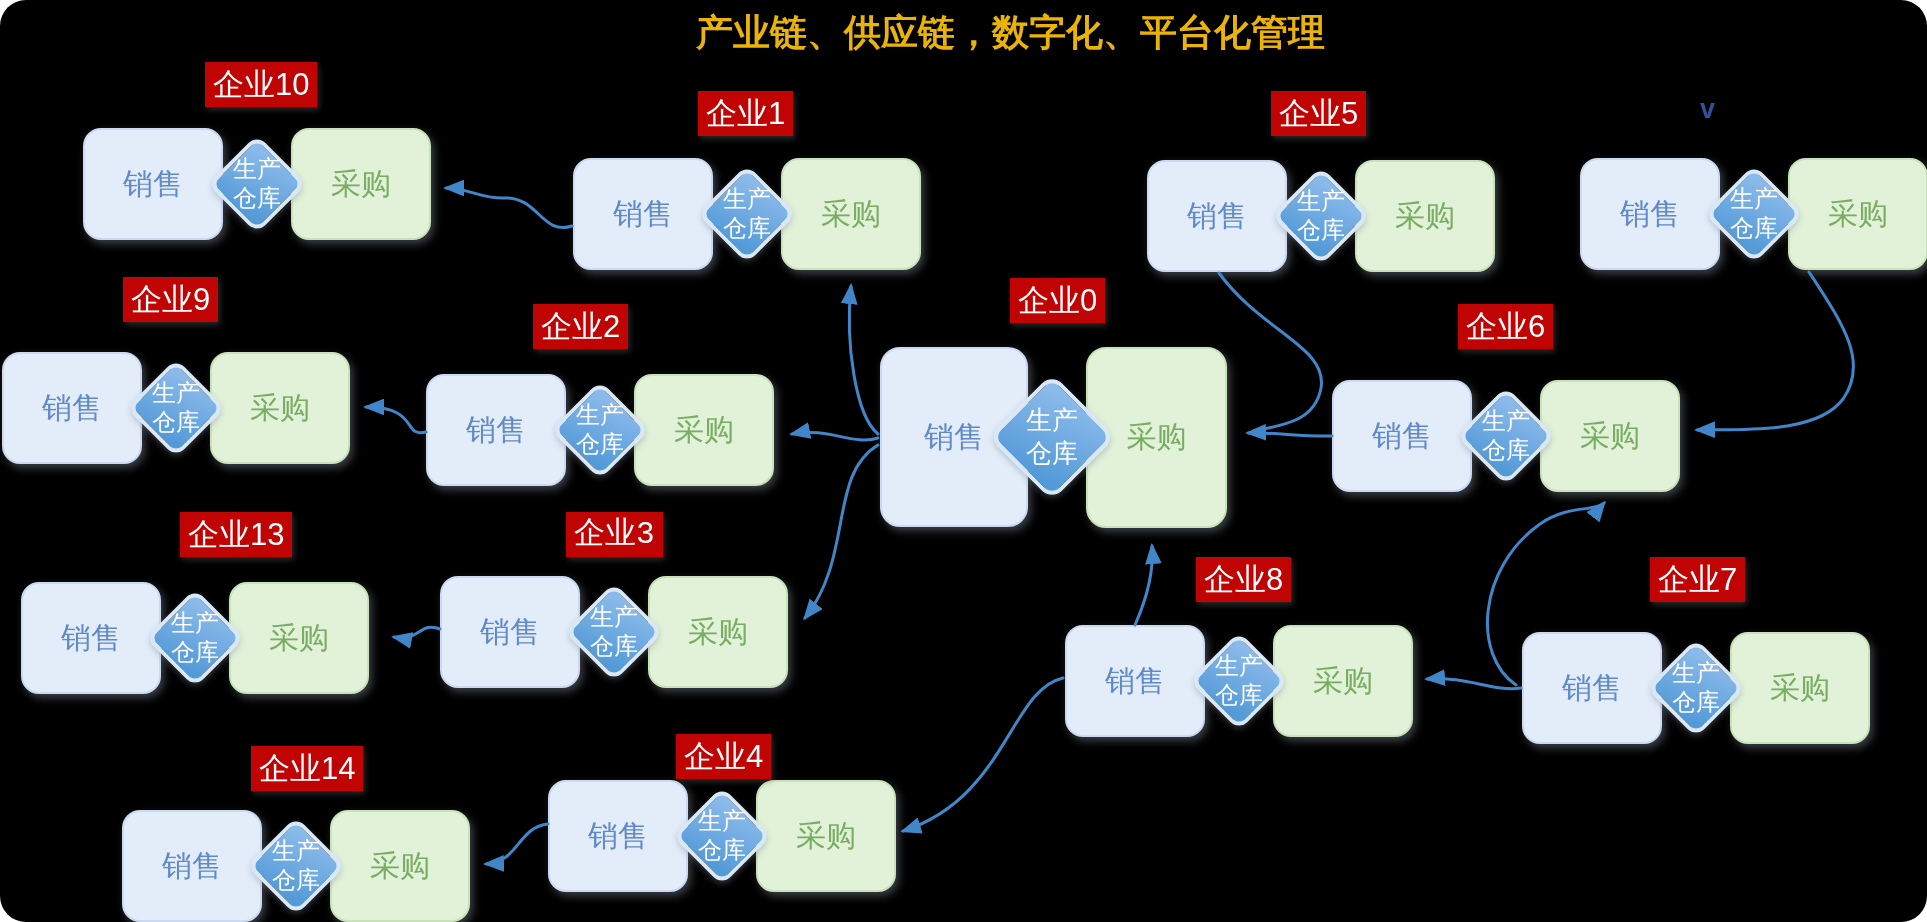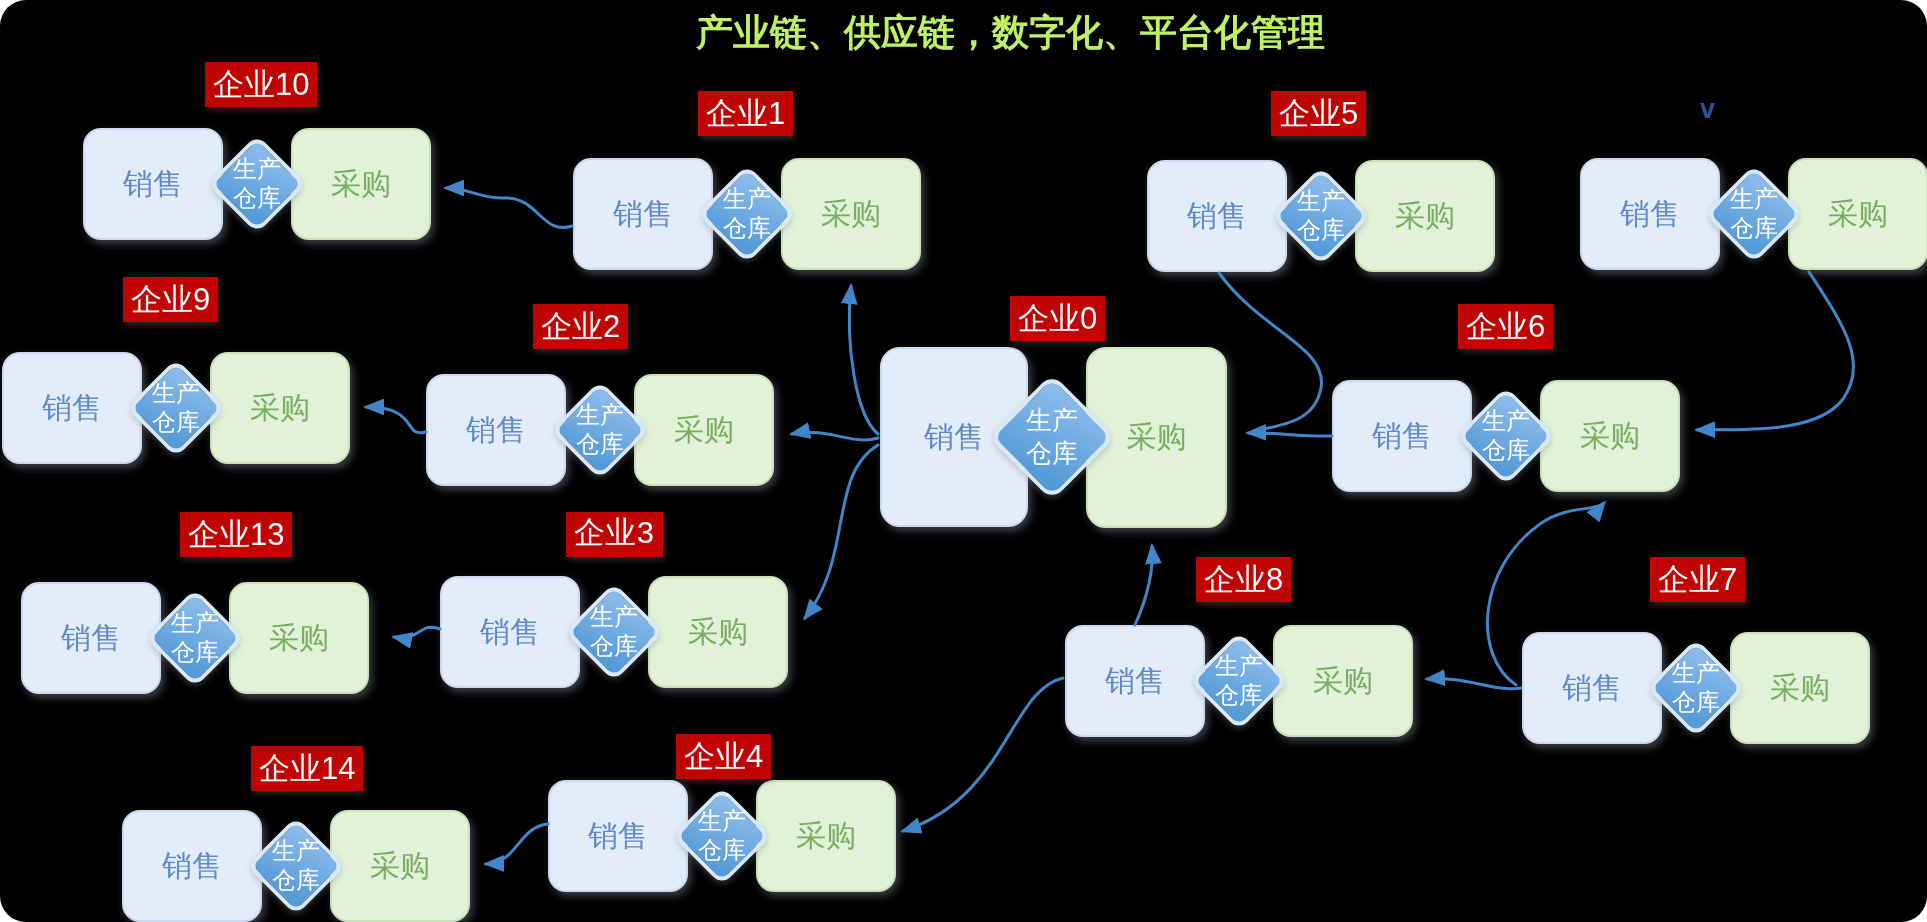--- a/index.html
+++ b/index.html
@@ -7,21 +7,21 @@
     position:relative;
     width:1927px;height:922px;
     background:#000000;
     border-radius:26px;
     overflow:hidden;
     font-family:"Liberation Sans","DejaVu Sans",sans-serif;
   }
   #edge-layer{position:absolute;left:0;top:0;z-index:5;pointer-events:none;}
   .page-title{
     position:absolute;left:696px;top:8px;z-index:4;
-    font-size:37px;font-weight:bold;color:#bef264;letter-spacing:0px;white-space:nowrap;
+    font-size:37px;font-weight:bold;color:#eab308;letter-spacing:0px;white-space:nowrap;
   }
   .v-note{
     position:absolute;left:1700px;top:94px;z-index:4;
     font-size:27px;font-weight:bold;color:#31519C;
   }
   .ent-label{
     position:absolute;z-index:6;
     background:#C00404;color:#FFFFFF;
     font-size:31px;line-height:1.2;
     padding:4px 8px;white-space:nowrap;
@@ -180,21 +180,21 @@
         <div class="box proc" style="left: 756px; top: 780px;">采购</div>
         <div class="diamond std-d" style="left: 722px; top: 836px;">
           <div class="dsq"></div>
           <div class="dtext">
             <div>生产</div>
             <div>仓库</div>
           </div>
         </div>
       </div>
       <div class="node big">
-        <div class="ent-label" style="left: 1010px; top: 296px; text-align: right;">企业0</div>
+        <div class="ent-label" style="left: 1010px; top: 278px; text-align: right;">企业0</div>
         <div class="box sales" style="left: 880px; top: 347px;">销售</div>
         <div class="box proc" style="left: 1086px; top: 347px;">采购</div>
         <div class="diamond big-d" style="left: 1052px; top: 437px;">
           <div class="dsq"></div>
           <div class="dtext">
             <div>生产</div>
             <div>仓库</div>
           </div>
         </div>
       </div>

